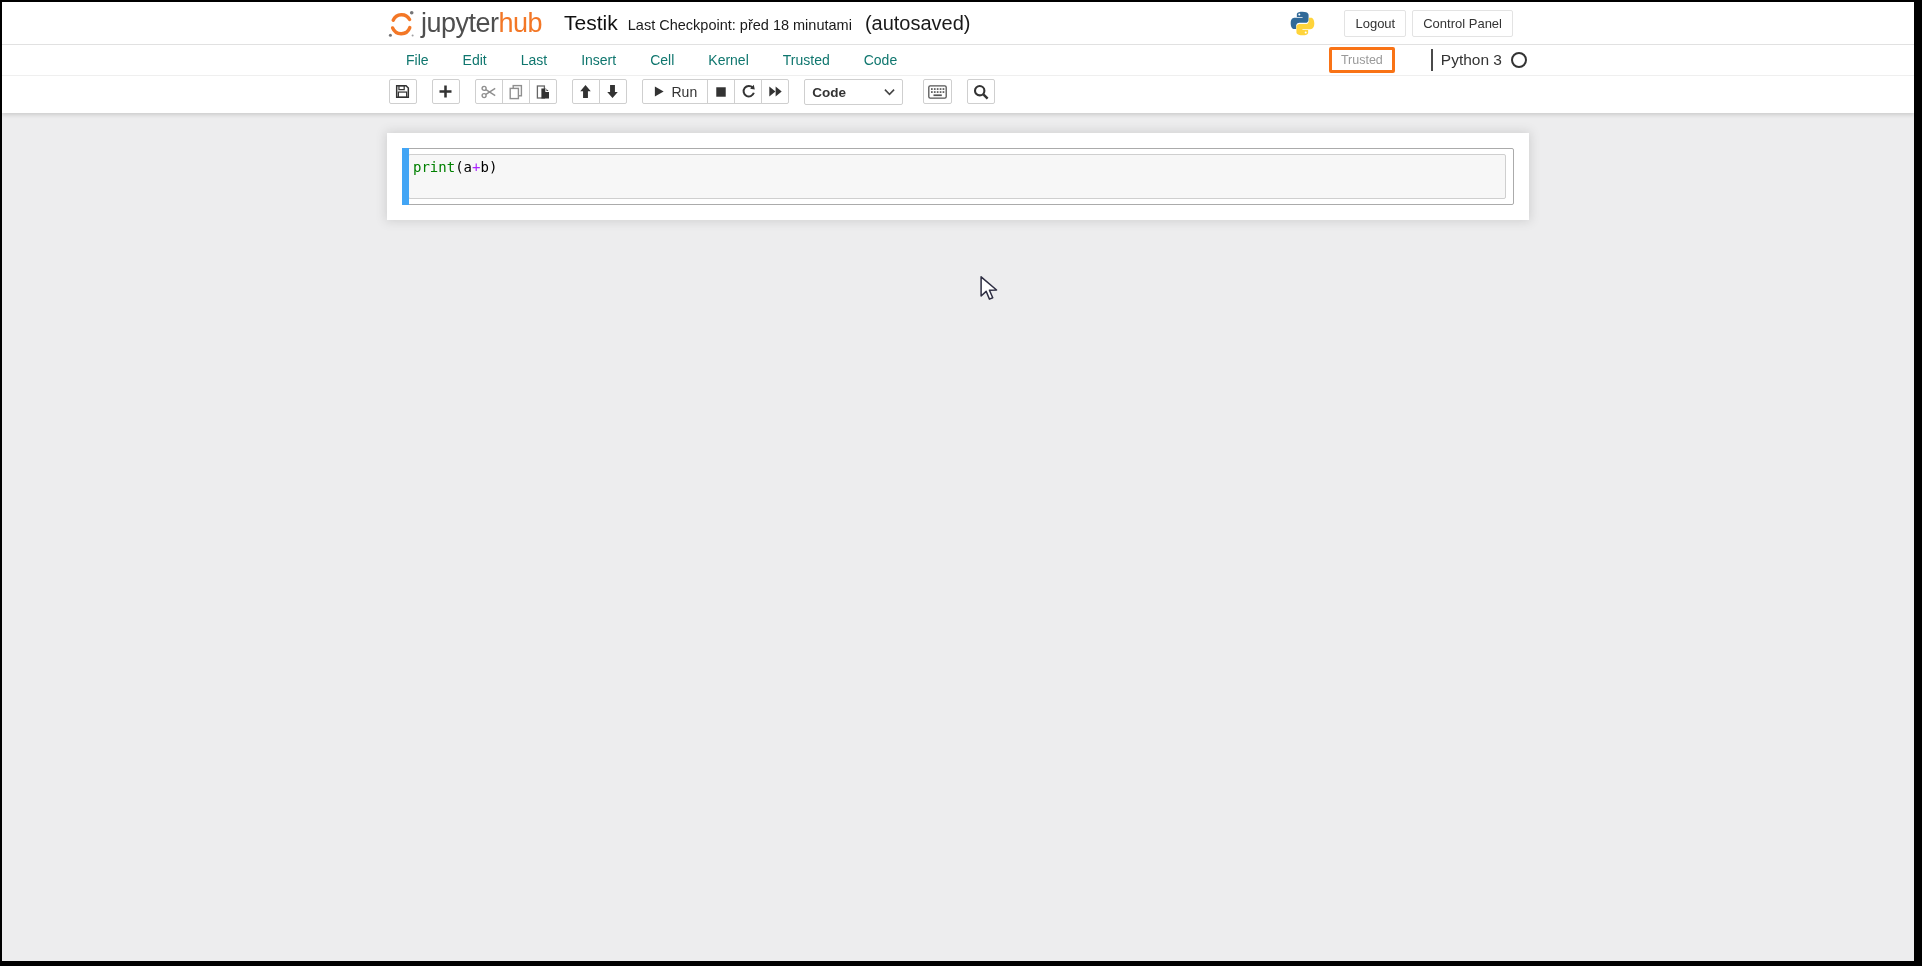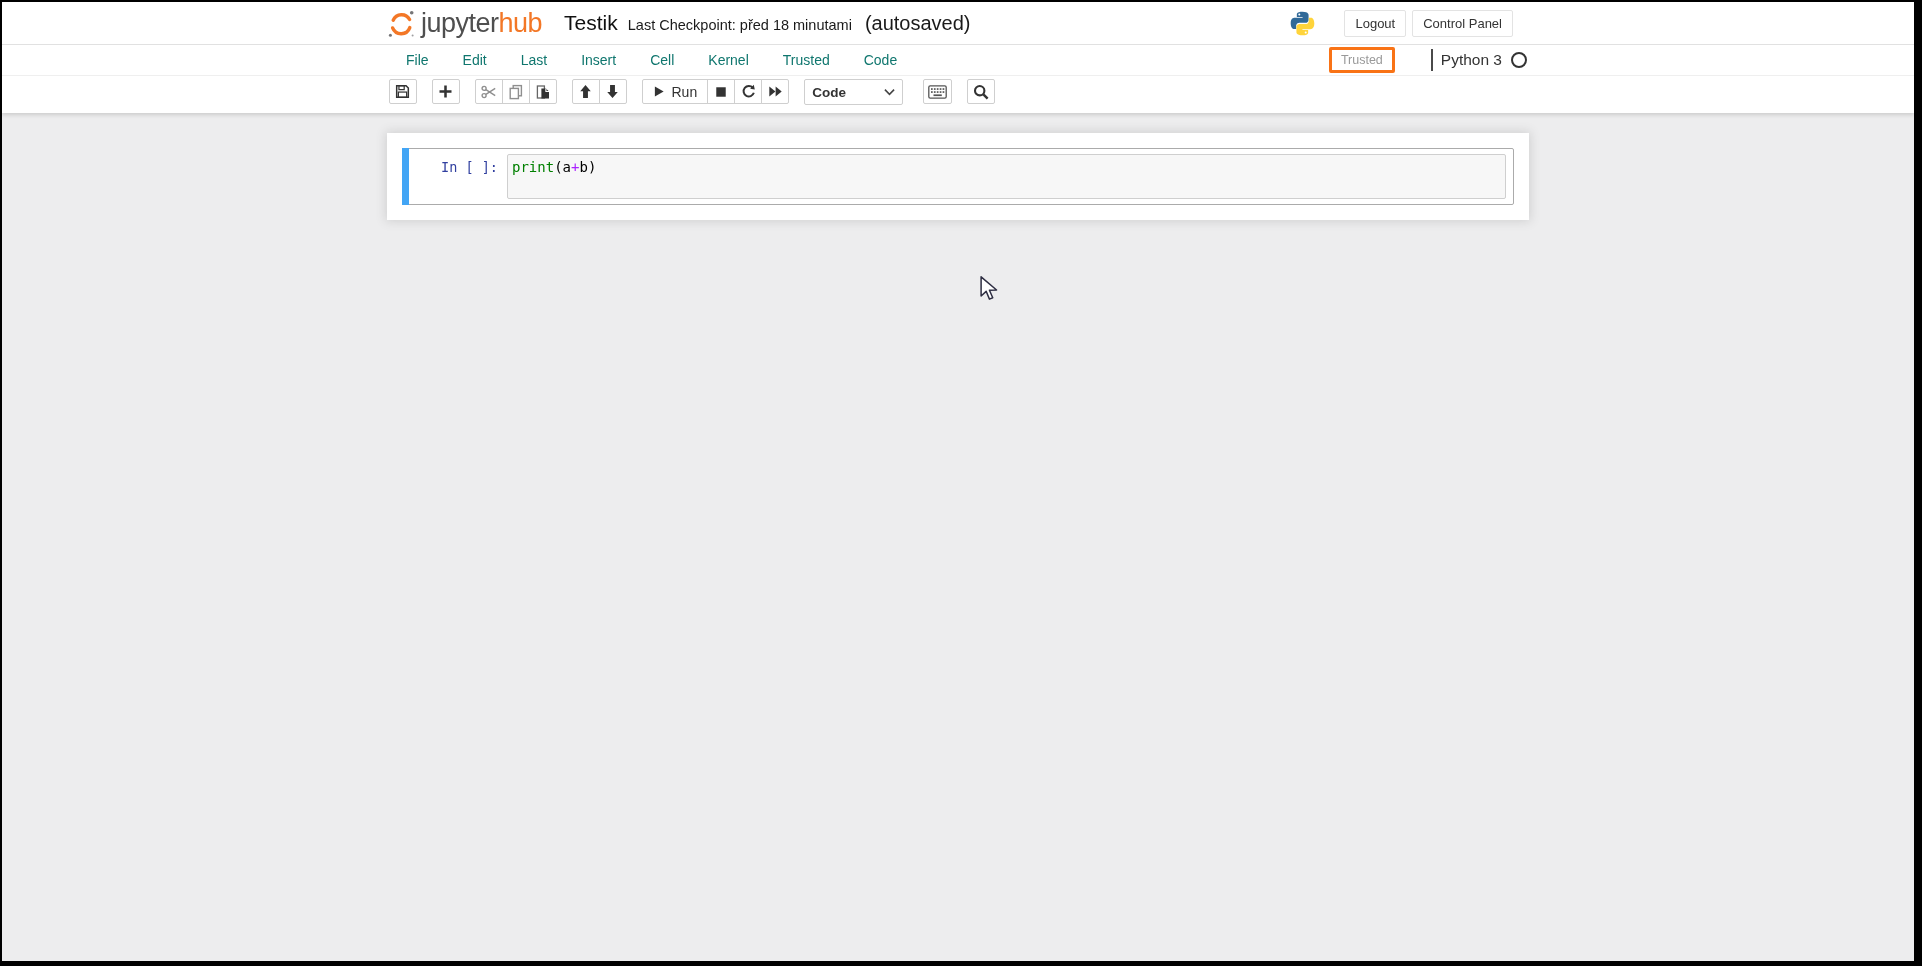--- a/index.html
+++ b/index.html
@@ -285,21 +285,20 @@
           </button>
         </div>
 
       </div>
     </div>
   </div>
 
   <div class="nb-area">
     <div class="container nb-container">
       <div class="cell">
-        <div class="prompt">In [ ]:</div>
         <div class="input-area">
           <div>
               <div class="code-line"><span class="tk-builtin">print</span><span class="tk-plain">(</span><span class="tk-variable">a</span><span class="tk-operator">+</span><span class="tk-variable">b</span><span class="tk-plain">)</span></div>
               <div class="code-line">&nbsp;</div>
             </div>
         </div>
       </div>
     </div>
   </div>
 

